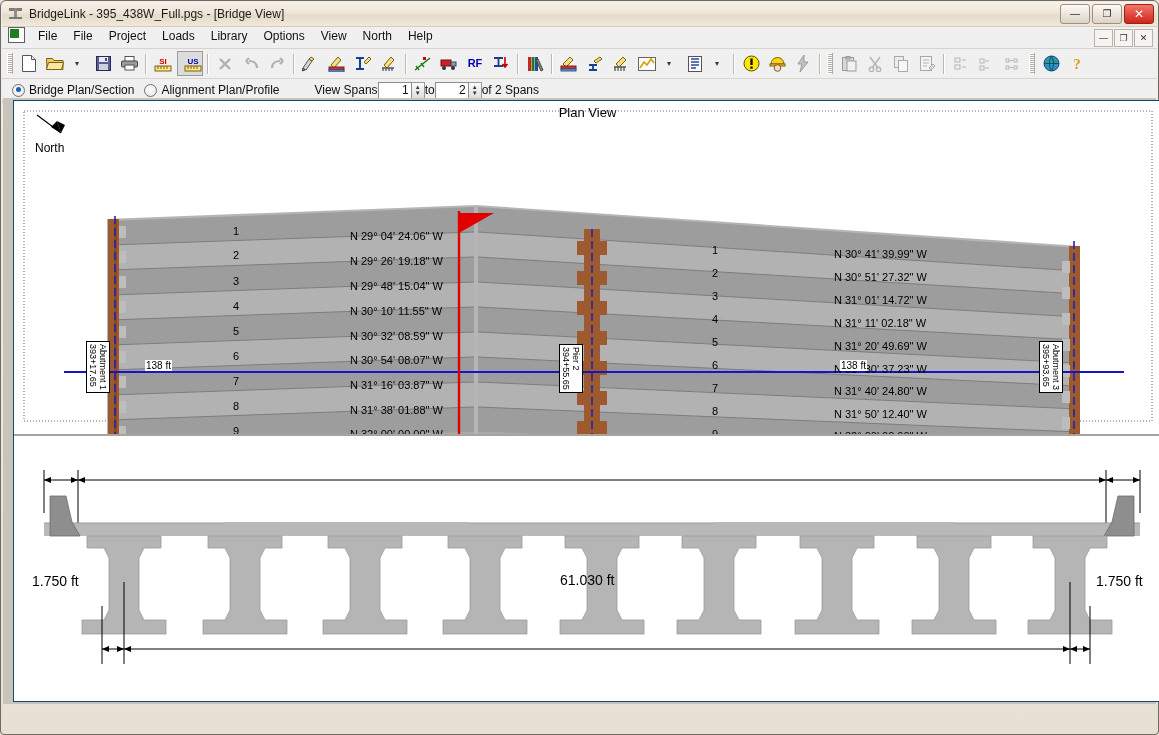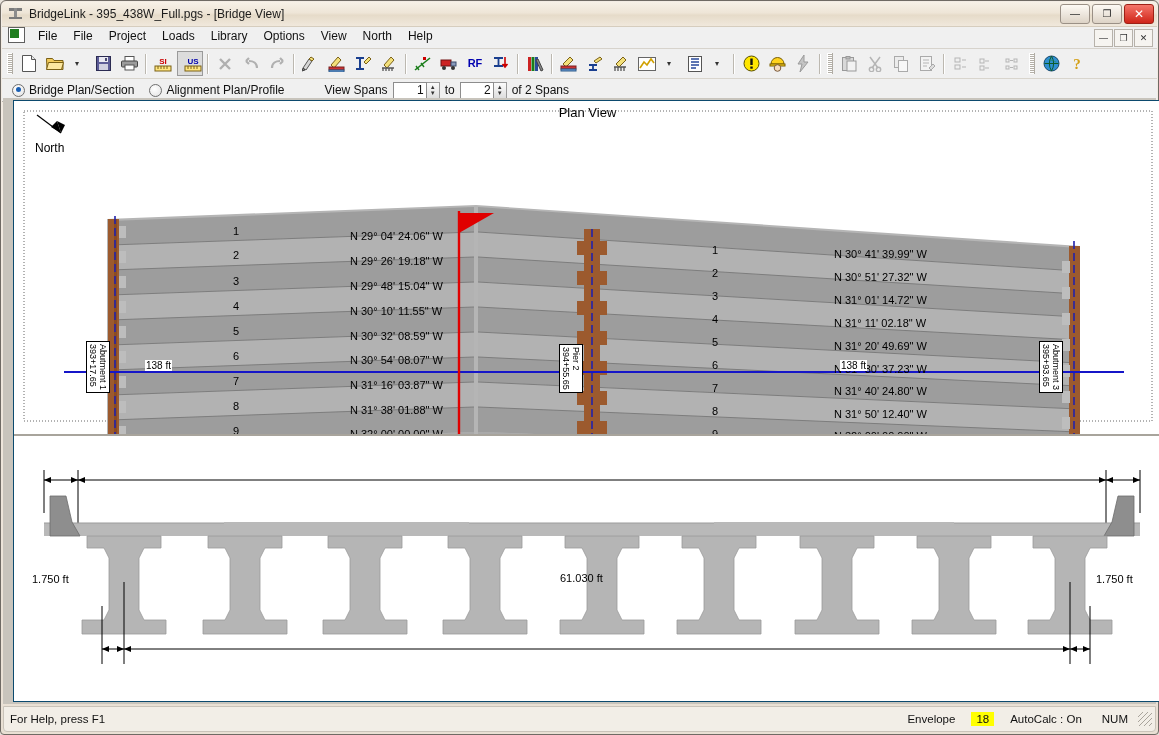--- a/index.html
+++ b/index.html
@@ -85,21 +85,21 @@
     display:flex;align-items:center;justify-content:center;
     font-size:14px;line-height:1;position:relative;color:#3b3b3b;
   }
   .tbtn.sel{border:1px solid #9a9a9a;background:#dcdcdc;justify-content:flex-end;}
   .tsep{width:1px;height:20px;background:#bcb8b0;margin:0 3px;border-right:1px solid #fff;}
   .tbtn svg{display:block;}
   .arrowdn{font-size:8px;margin-left:-3px;color:#333;}
   
   #viewbar{
     height:22px;background:#f0f0f0;border-bottom:1px solid #b9b5ad;
-    display:flex;align-items:center;padding-left:10px;gap:5px;font-size:12px;color:#111;
+    display:flex;align-items:center;padding-left:10px;font-size:12px;color:#111;
   }
   .radio{
     width:11px;height:11px;border-radius:50%;
     border:1px solid #6f6f6f;background:radial-gradient(circle at 40% 35%,#fff,#e2e2e2);
     display:inline-block;position:relative;flex:0 0 auto;
   }
   .radio.on:after{
     content:"";position:absolute;left:2.5px;top:2.5px;width:5px;height:5px;
     border-radius:50%;background:#1a5fb4;
   }
@@ -148,21 +148,21 @@
     position:absolute;background:#fff;border:1px solid #000;
     font-size:9px;color:#000;white-space:nowrap;
     transform-origin:left top;
     padding:1px 2px;
     line-height:10px;
   }
   .ftlabel{
     position:absolute;background:#fff;font-size:10px;color:#000;padding:0 1px;
   }
   
-  .dimtxt{position:absolute;font-size:11px;color:#000;white-space:nowrap;}
+  .dimtxt{position:absolute;font-size:14px;color:#000;white-space:nowrap;}
   
   #statusbar{
     position:absolute;left:2px;right:2px;bottom:2px;height:26px;
     background:#f2eee7;border:1px solid #c9c3b9;border-radius:0 0 4px 4px;
     display:flex;align-items:center;font-size:11.5px;color:#111;
     box-sizing:border-box;
   }
   #statusbar .sleft{flex:1;padding-left:6px;}
   .spanel{padding:0 10px;white-space:nowrap;}
   .spanel.hl{background:#ffff00;padding:1px 5px;margin:0 6px;}
@@ -755,22 +755,14 @@
 
         <div class="dimtxt" style="left:18px;top:137px;">1.750 ft</div>
         <div class="dimtxt" style="left:1082px;top:137px;">1.750 ft</div>
         <div class="dimtxt" style="left:546px;top:136px;">61.030 ft</div>
 
       </div>
 
     </div>
   </div>
 
-  <div id="statusbar">
-    <div class="sleft">For Help, press F1</div>
-    <div class="spanel">Envelope</div>
-    <div class="spanel hl">18</div>
-    <div class="spanel">AutoCalc : On</div>
-    <div class="spanel">NUM</div>
-    <div class="grip2"></div>
-  </div>
 
 </div>
 
 </body></html>

